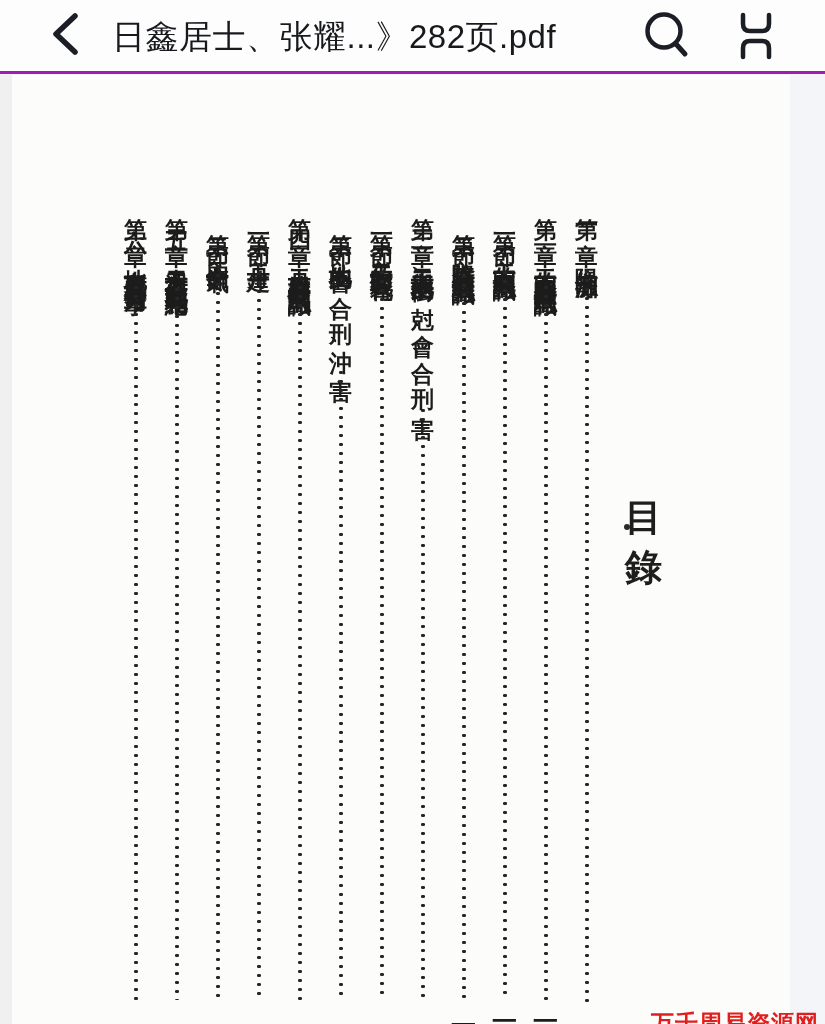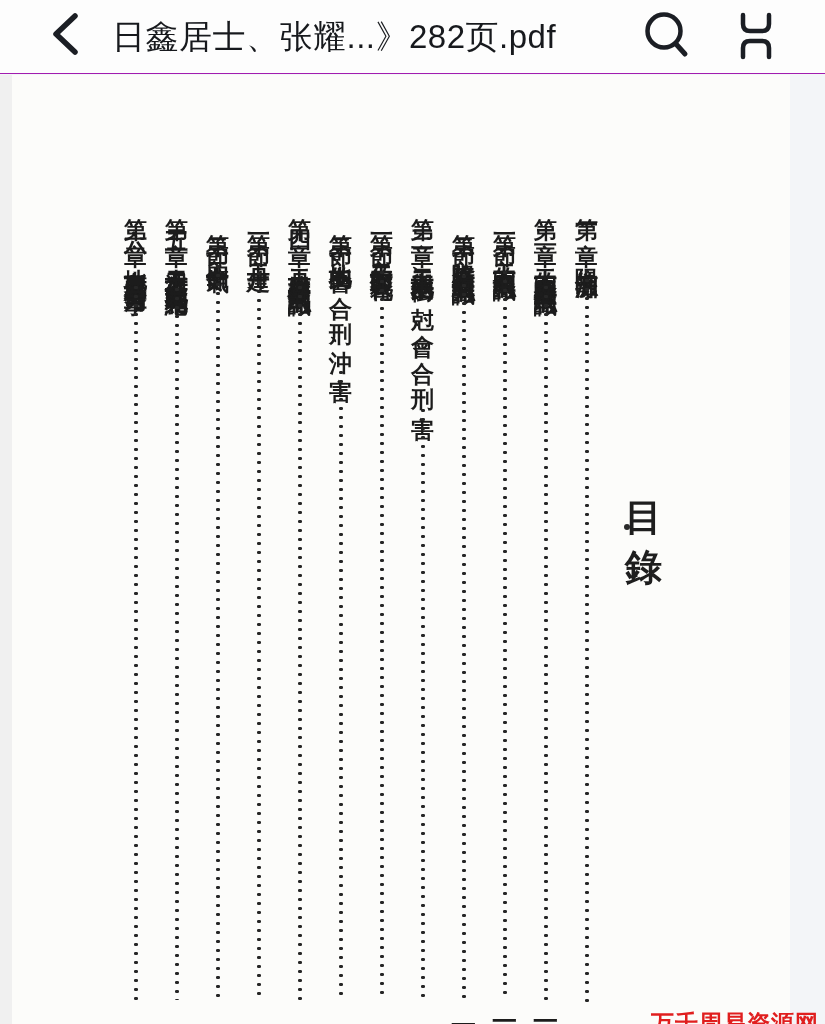--- a/index.html
+++ b/index.html
@@ -11,21 +11,21 @@
     width: 825px; height: 1024px;
     overflow: hidden;
     background: #f3f5f8;
     margin: 0 auto;
   }
 
   
   .toolbar {
     position: absolute; top: 0; left: 0; right: 0; height: 74px;
     background: #fdfdfd;
-    border-bottom: 1px solid #a21caf;
+    border-bottom: 3px solid #a21caf;
     display: flex; align-items: center;
     z-index: 5;
   }
   .back-btn { position: absolute; left: 48px; top: 10px; width: 36px; height: 48px; cursor: pointer; }
   .doc-title {
     position: absolute; left: 112px; top: 0; height: 74px;
     display: flex; align-items: center;
     font-size: 33px; font-weight: 500; color: #17191d;
     letter-spacing: 0.5px; white-space: nowrap;
   }

